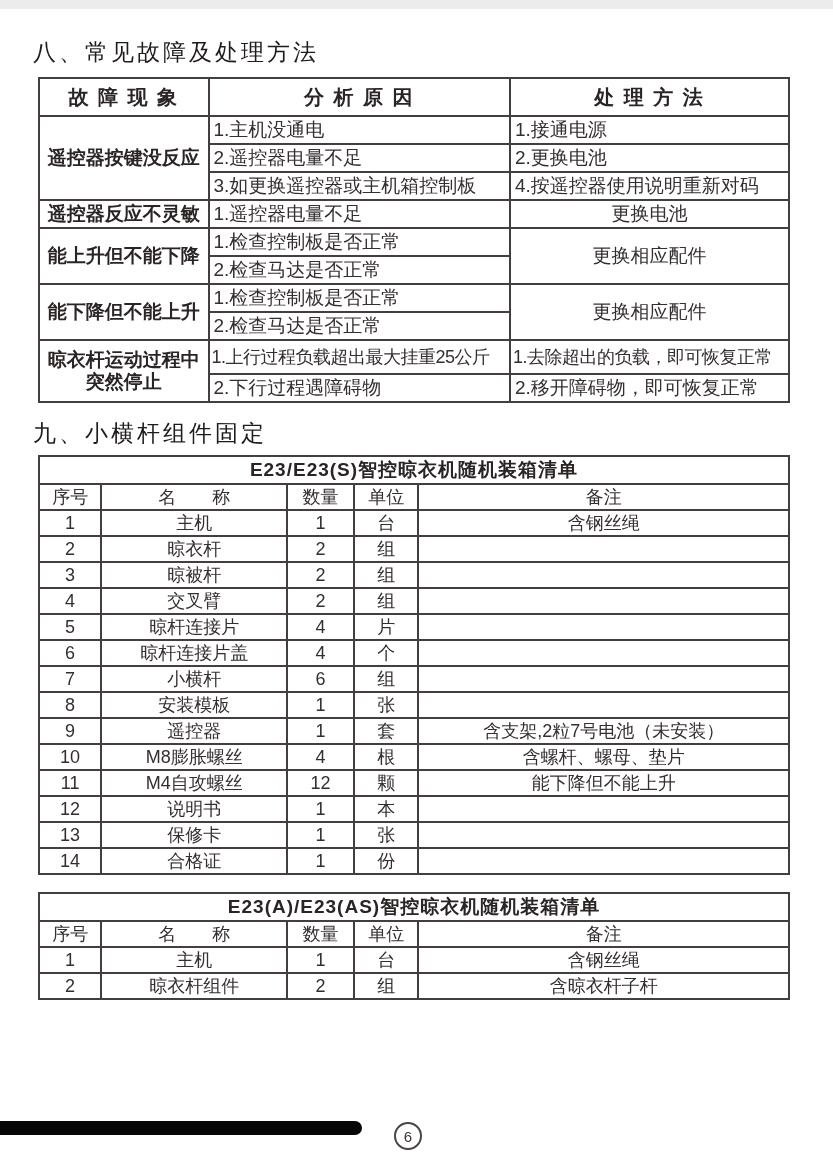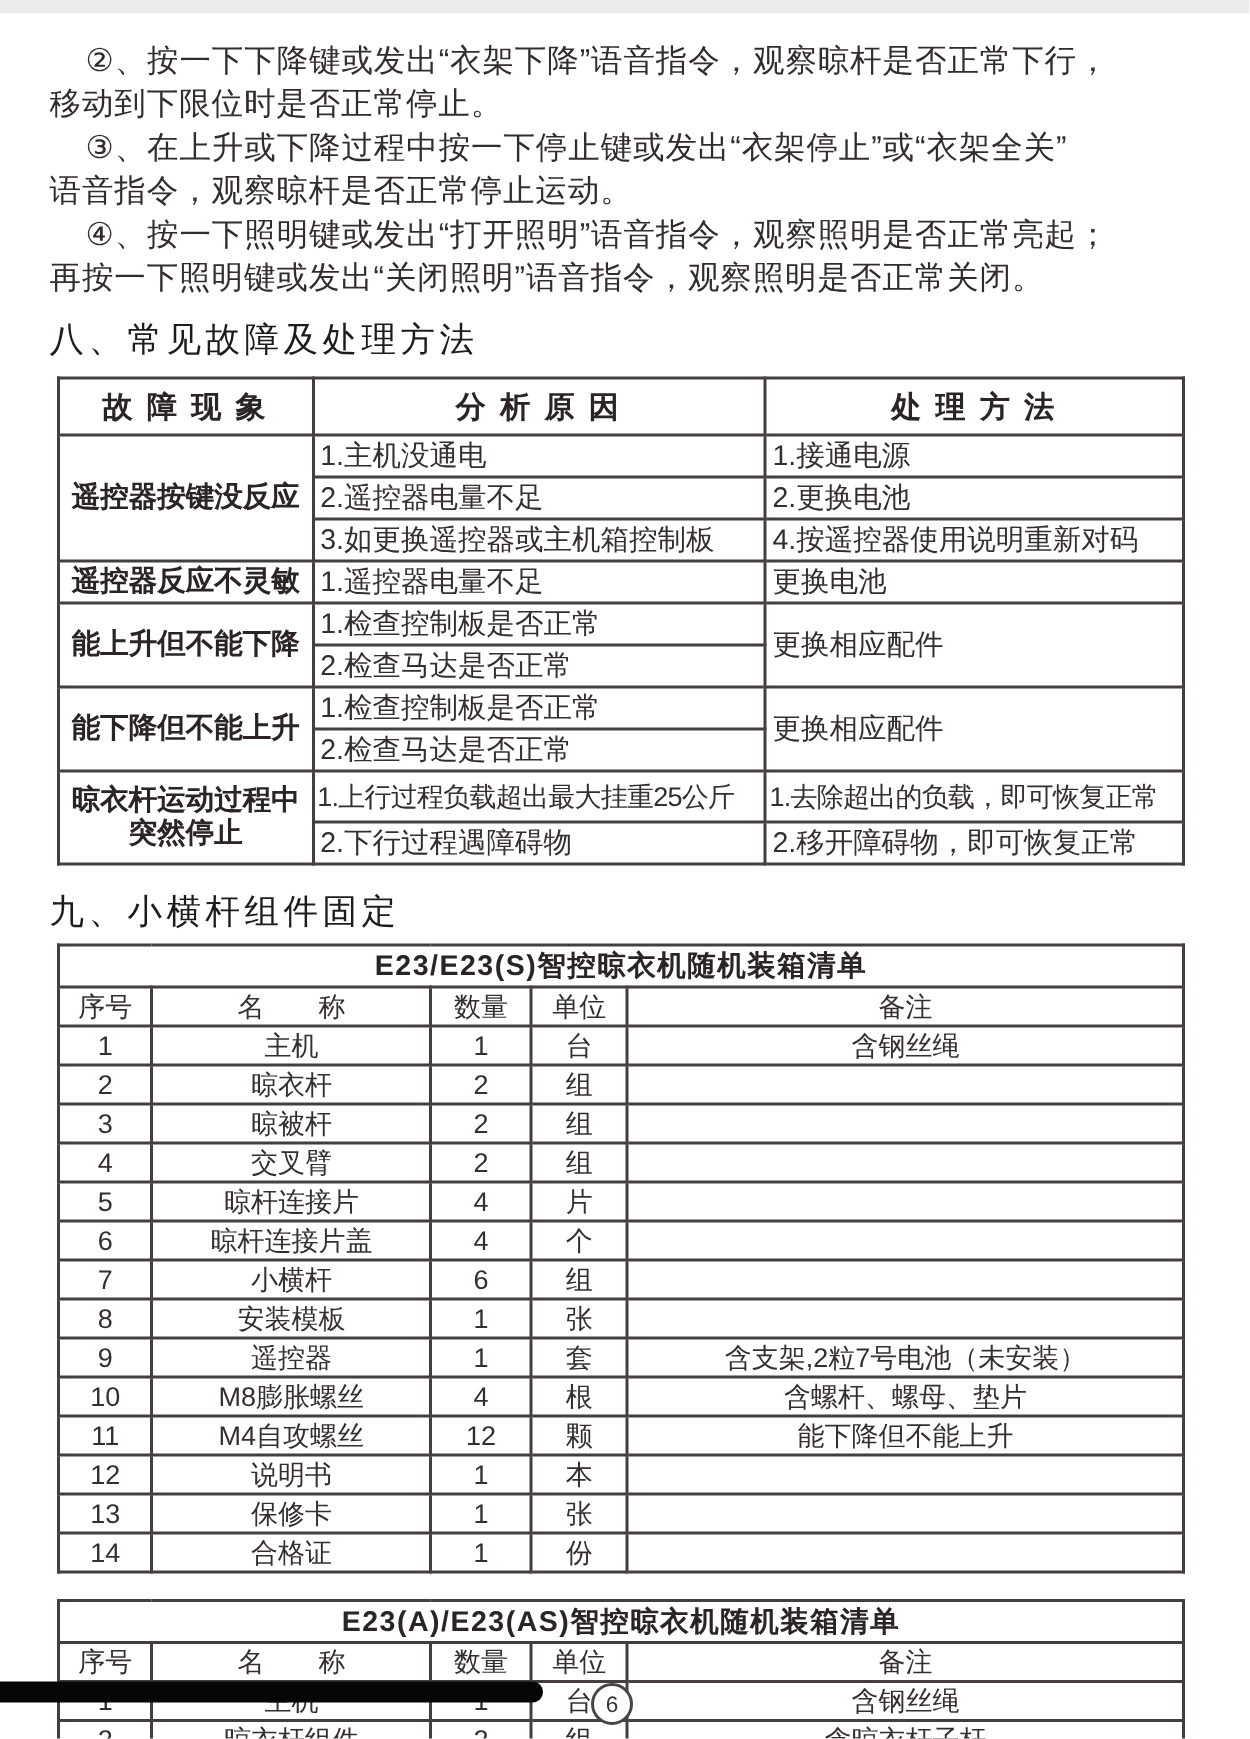--- a/index.html
+++ b/index.html
@@ -37,21 +37,21 @@
   .fault-table th{
     height:34px;font-size:20px;font-weight:bold;
     text-align:center;letter-spacing:2px;color:#2a2425;
   }
   .fault-table td{height:26px;font-size:19px;padding:0 4px;}
   .fault-table td.phenom{
     font-weight:bold;text-align:center;font-size:19px;
     padding:0 2px;line-height:22px;color:#2a2425;
   }
   .fault-table td.cause{text-align:left;margin-top:21px;}
-  .fault-table td.center{}
+  .fault-table td.center{text-align:center;}
   .fault-table td.tight{font-size:18px;letter-spacing:-0.5px;padding:3px 2px;}
   
   .acc-table td,.acc-table th{height:22px;font-size:18px;font-weight:normal;text-align:center;padding:0 2px;}
   .acc-table .title-cell{
     font-weight:bold;font-size:19px;letter-spacing:1px;height:24px;color:#2a2425;
   }
   .acc-table.second{margin-top:17px;}
   .acc-table.second td,.acc-table.second th{height:23px;}
   .footer-bar{
     position:absolute;left:0;top:1121px;width:362px;height:14px;
@@ -64,28 +64,20 @@
     font-size:15px;color:#3a3435;background:#fff;
   }
 </style>
 </head>
 <body>
 
 <div class="scan-edge-top"></div>
 
 <div class="content">
 
-  <div>
-    <div class="para-line indent">②、按一下下降键或发出“衣架下降”语音指令，观察晾杆是否正常下行，</div>
-    <div class="para-line">移动到下限位时是否正常停止。</div>
-    <div class="para-line indent">③、在上升或下降过程中按一下停止键或发出“衣架停止”或“衣架全关”</div>
-    <div class="para-line">语音指令，观察晾杆是否正常停止运动。</div>
-    <div class="para-line indent">④、按一下照明键或发出“打开照明”语音指令，观察照明是否正常亮起；</div>
-    <div class="para-line">再按一下照明键或发出“关闭照明”语音指令，观察照明是否正常关闭。</div>
-  </div>
 
   <div class="section-heading">八、常见故障及处理方法</div>
 
   <table class="fault-table">
     <colgroup>
         <col style="width:22.6%">
         <col style="width:40.2%">
         <col style="width:37.2%">
       </colgroup>
     <thead>

